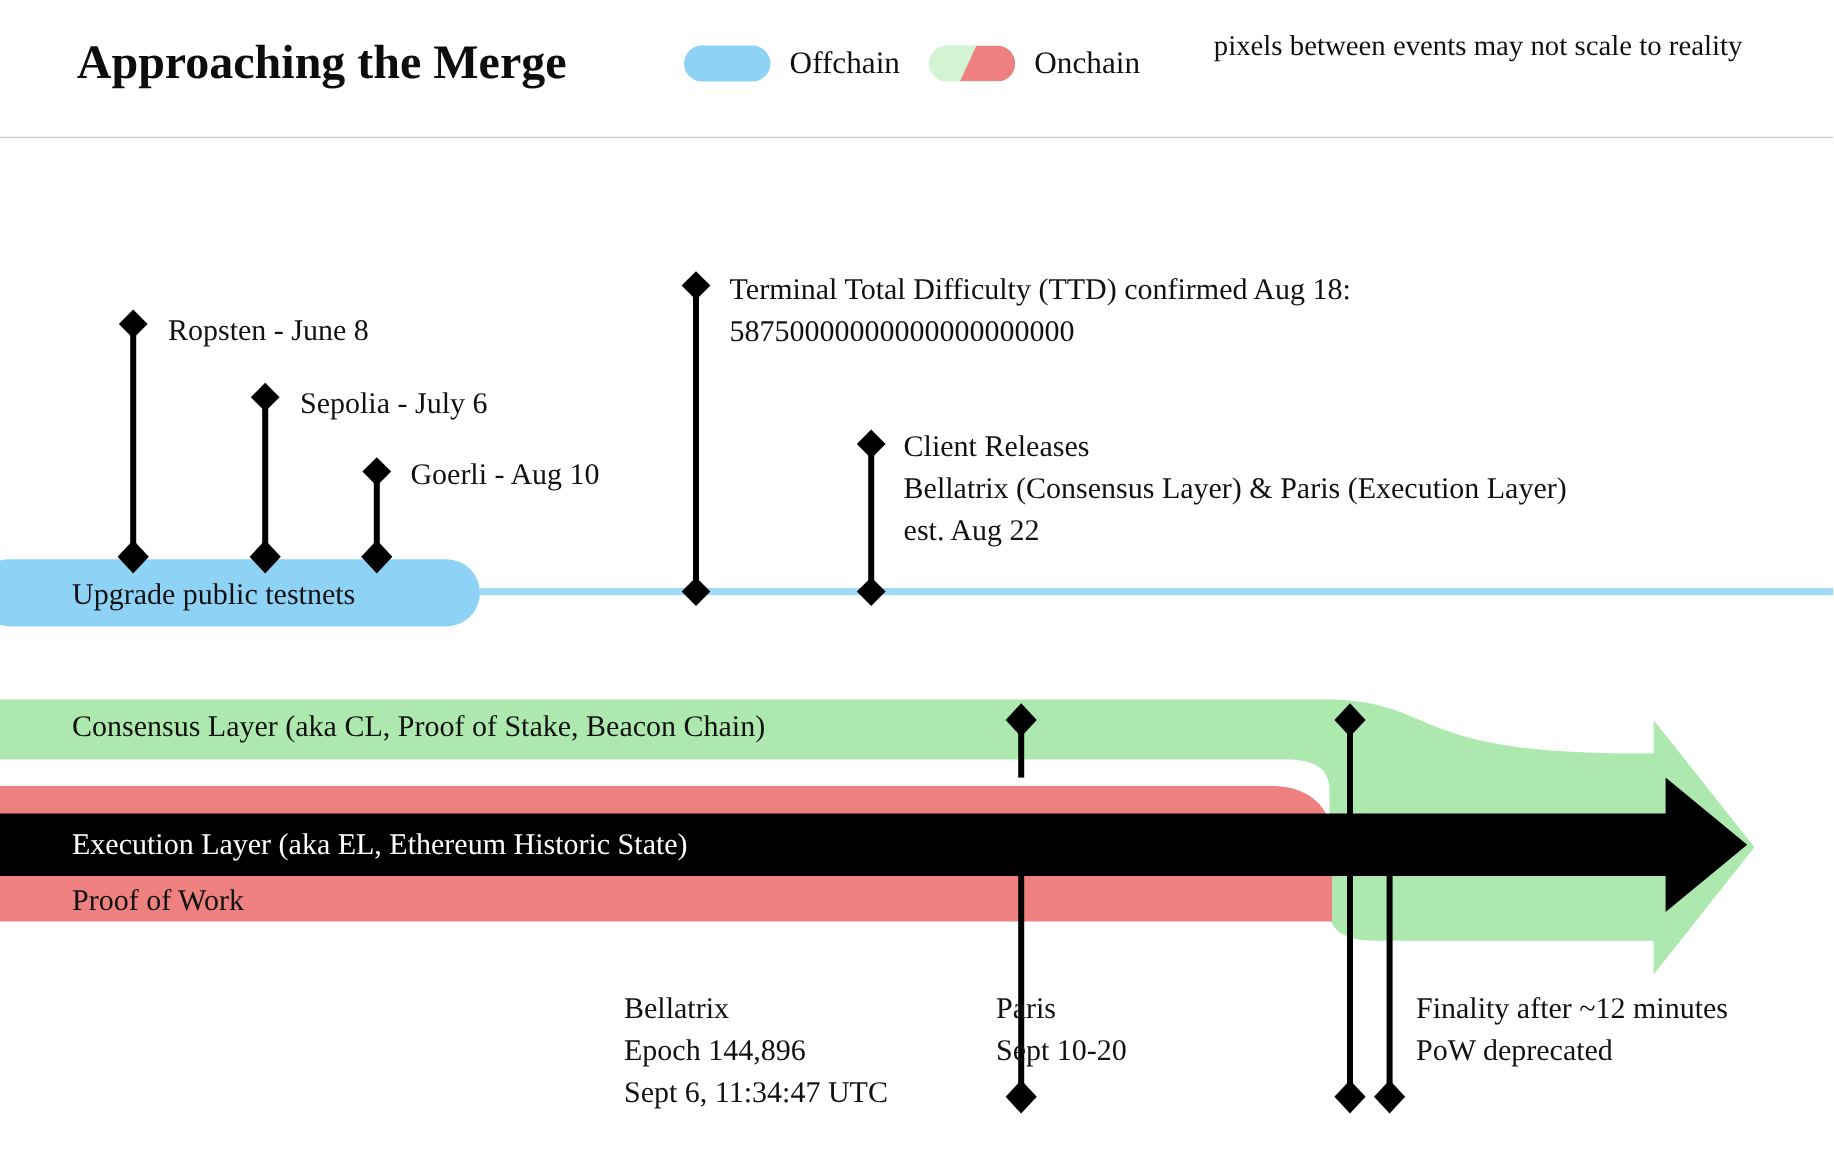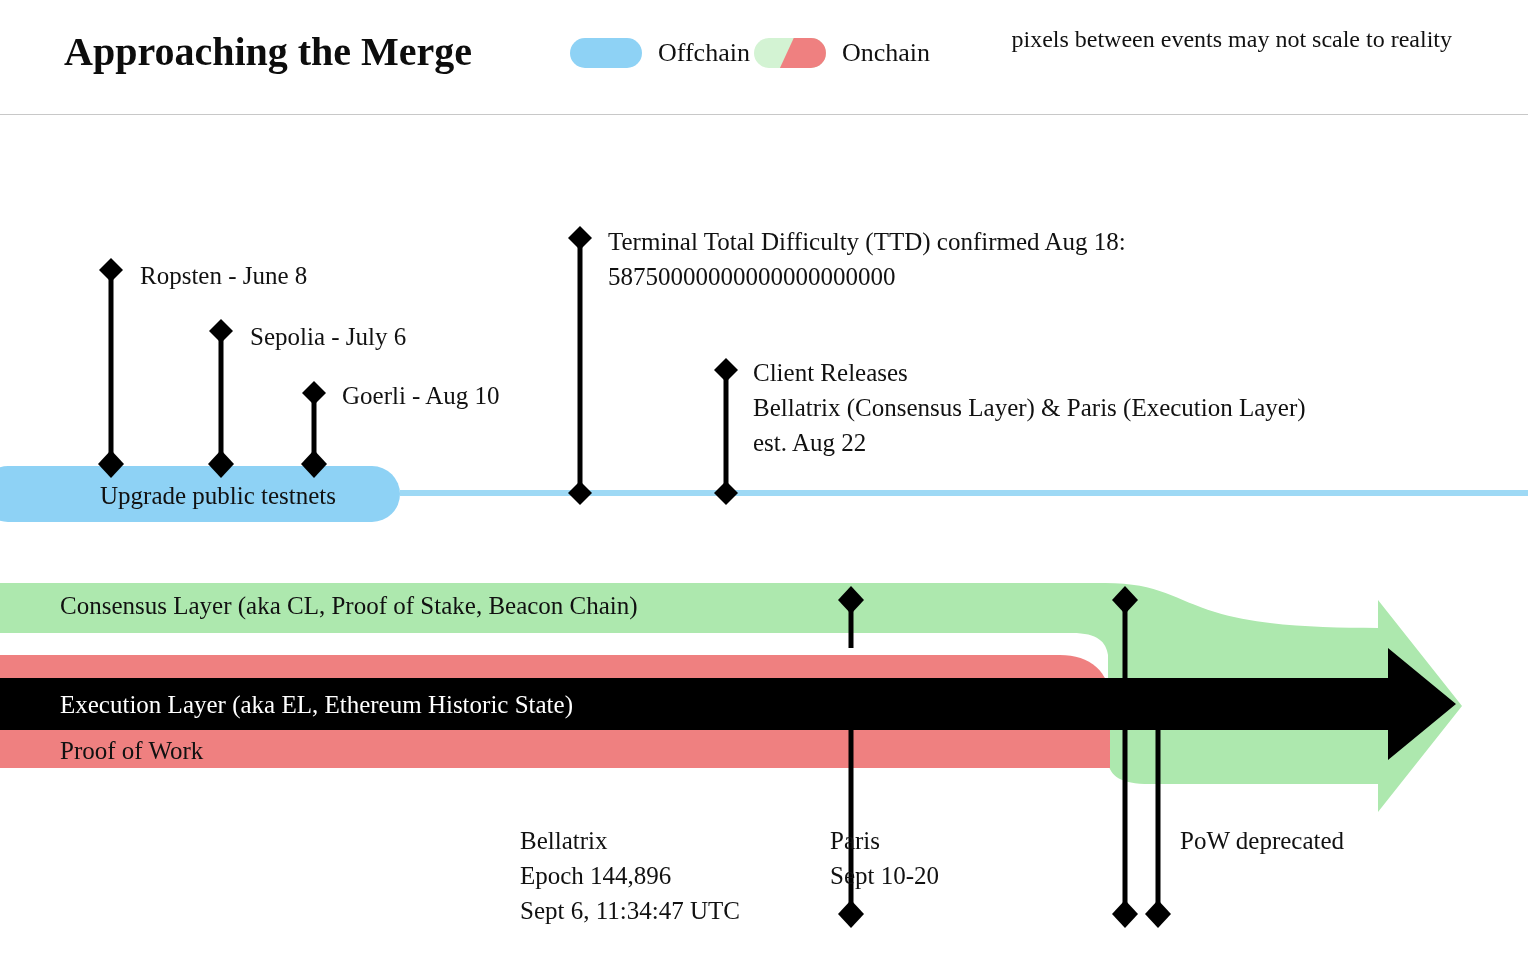--- a/index.html
+++ b/index.html
@@ -14,21 +14,21 @@
   #stage{position:relative;width:1248px;height:958px;}
 
   
   .header{position:absolute;left:0;top:0;width:1528px;height:116px;}
   .header-rule{position:absolute;left:0;top:114px;width:1528px;height:1px;background:#c8c8c8;}
   .title{
     position:absolute;left:64px;top:28px;
     font-size:40px;font-weight:700;letter-spacing:0px;
     color:#0d0d0d;white-space:nowrap;
   }
-  .legend{position:absolute;left:570px;top:38px;display:flex;align-items:center;gap:4px;font-family:Liberation Serif, serif;}
+  .legend{position:absolute;left:570px;top:38px;display:flex;align-items:center;gap:24px;font-family:Liberation Serif, serif;}
   .legend-item{display:flex;align-items:center;gap:16px;}
   .pill{width:72px;height:30px;border-radius:15px;}
   .pill-offchain{background:#8ed2f5;}
   .pill-onchain{position:relative;overflow:hidden;background:#d3f3d3;}
   .pill-onchain .half{
     position:absolute;right:0;top:0;width:46px;height:30px;background:#ef8080;
     clip-path:polygon(30% 0,100% 0,100% 100%,0% 100%);
   }
   .legend-label{font-size:26px;color:#111;white-space:nowrap;}
   .credit{position:absolute;right:76px;top:22px;text-align:left;}
@@ -165,34 +165,35 @@
     <div>Terminal Total Difficulty (TTD) confirmed Aug 18:</div>
     <div>58750000000000000000000</div>
   </div>
 
   <div class="ann" style="left:753px;top:355px;">
     <div>Client Releases</div>
     <div>Bellatrix (Consensus Layer) &amp; Paris (Execution Layer)</div>
     <div>est. Aug 22</div>
   </div>
 
-  <div class="band-label" style="left:60px;top:482px;margin-left:40px;">Upgrade public testnets</div>
+  <div class="band-label" style="left:60px;top:482px;">Upgrade public testnets</div>
 
   <div class="band-label" style="left:60px;top:592px;">Consensus Layer (aka CL, Proof of Stake, Beacon Chain)</div>
   <div class="band-label onblack" style="left:60px;top:691px;">Execution Layer (aka EL, Ethereum Historic State)</div>
   <div class="band-label" style="left:60px;top:737px;">Proof of Work</div>
 
   <div class="ann right" style="left:520px;top:823px;width:305px;">
     <div>Bellatrix</div>
     <div>Epoch 144,896</div>
     <div>Sept 6, 11:34:47 UTC</div>
   </div>
 
   <div class="ann right" style="left:830px;top:823px;width:270px;">
     <div>Paris</div>
     <div>Sept 10-20</div>
   </div>
 
   <div class="ann" style="left:1180px;top:823px;">
+    <div>Finality after ~12 minutes</div>
     <div>PoW deprecated</div>
   </div>
 
 </div>
 
 </body></html>

